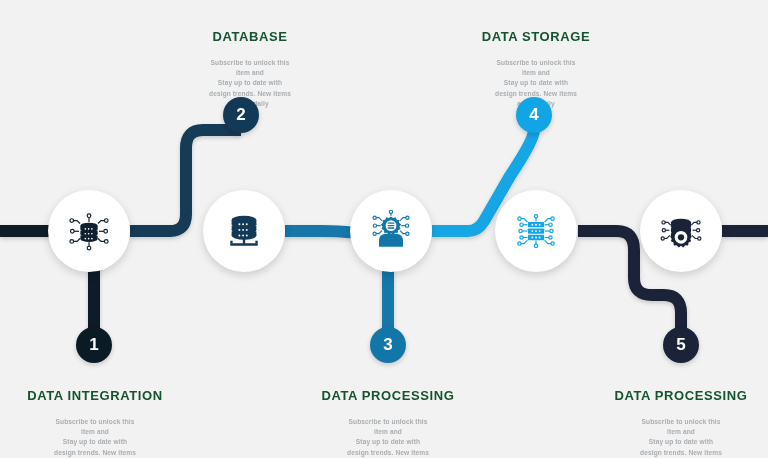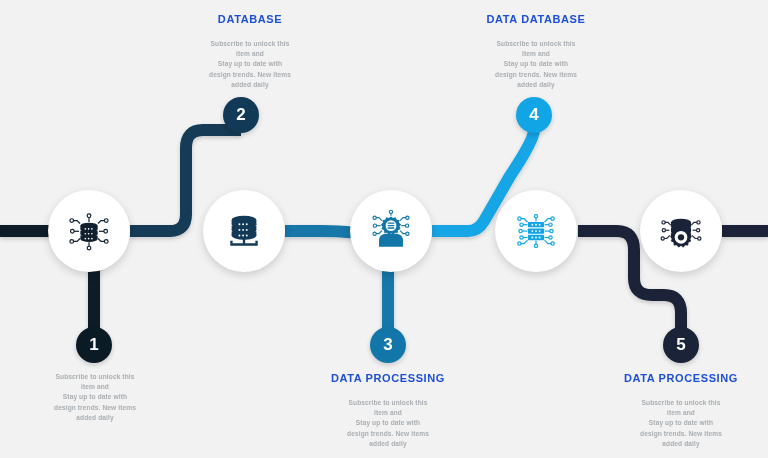--- a/index.html
+++ b/index.html
@@ -60,25 +60,25 @@
     box-shadow: 0 2px 5px rgba(0,0,0,0.18);
   }
 
   
   .block {
     position: absolute;
     text-align: center;
     z-index: 4;
   }
   .block .heading {
-    font-size: 11px;
+    font-size: 13px;
     font-weight: bold;
-    color: #1d4ed8;
+    color: #14532d;
     letter-spacing: 0.6px;
-    margin: 0 0 14px 0;
+    margin: 16px 0 14px 0;
     white-space: nowrap;
   }
   .block .body {
     font-size: 6.6px;
     line-height: 1.55;
     color: #a9aeb2;
     margin: 0;
     font-weight: bold;
     letter-spacing: 0.1px;
   }
@@ -332,20 +332,21 @@
 
   <div class="badge" style="left:516px; top:97px; background:#12a5e5;">
     <span>4</span>
   </div>
 
   <div class="badge" style="left:663px; top:327px; background:#1a2338;">
     <span>5</span>
   </div>
 
   <div class="block" style="left:0px; top:372px; width:190px;">
+    <p class="heading">DATA INTEGRATION</p>
     <p class="body">
       <span>Subscribe to unlock this</span>
       <span>item and</span>
       <span>Stay up to date with</span>
       <span>design trends. New items</span>
       <span>added daily</span>
     </p>
   </div>
 
   <div class="block" style="left:155px; top:13px; width:190px;">
@@ -364,21 +365,21 @@
     <p class="body">
       <span>Subscribe to unlock this</span>
       <span>item and</span>
       <span>Stay up to date with</span>
       <span>design trends. New items</span>
       <span>added daily</span>
     </p>
   </div>
 
   <div class="block" style="left:441px; top:13px; width:190px;">
-    <p class="heading">DATA DATABASE</p>
+    <p class="heading">DATA STORAGE</p>
     <p class="body">
       <span>Subscribe to unlock this</span>
       <span>item and</span>
       <span>Stay up to date with</span>
       <span>design trends. New items</span>
       <span>added daily</span>
     </p>
   </div>
 
   <div class="block" style="left:586px; top:372px; width:190px;">

